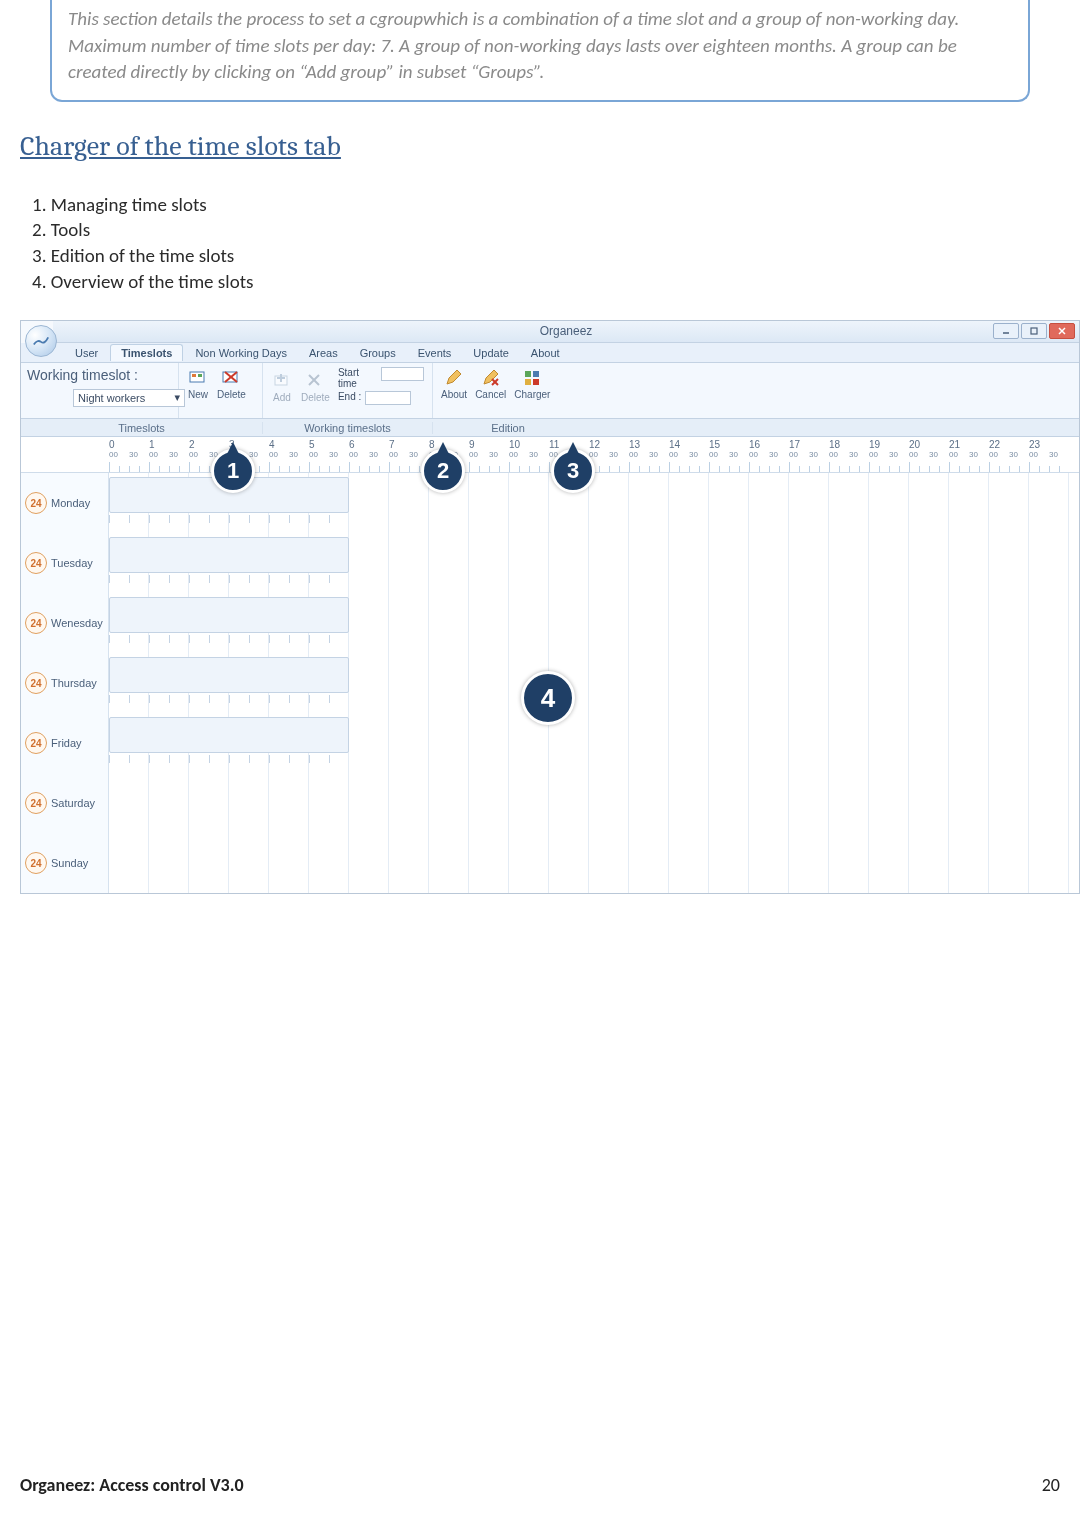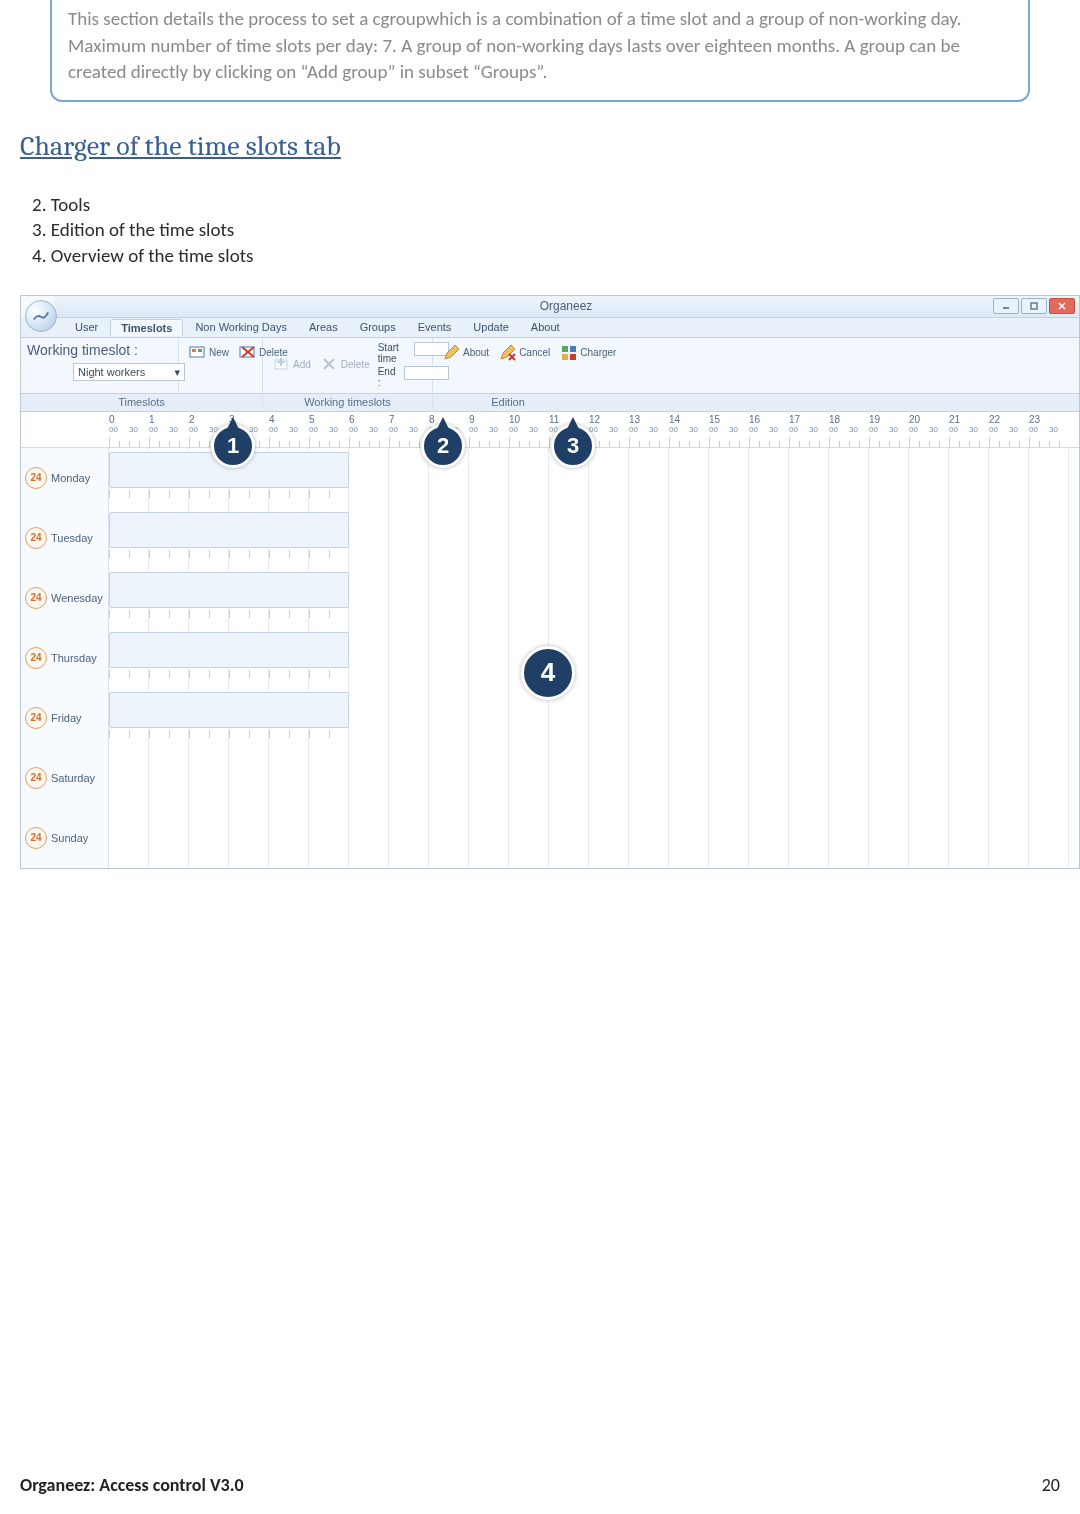--- a/index.html
+++ b/index.html
@@ -12,20 +12,21 @@
     position: relative;
     padding: 0 20px;
   }
   .note-box {
     border: 2px solid #7aa6d6;
     border-top: none;
     border-radius: 0 0 12px 12px;
     margin: 0 30px 28px 30px;
     padding: 6px 20px 14px 16px;
     color: #8a8a8a;
+    font-style: italic;
     font-size: 19px;
     line-height: 1.4;
   }
   .section-title {
     font-family: Cambria, Georgia, serif;
     color: #375f91;
     font-size: 28px;
     text-decoration: underline;
     margin: 8px 0 30px 0;
   }
@@ -73,21 +74,21 @@
     cursor:default;
   }
   .menu-tab.active { background:#f3f8fe; border:1px solid #bfd1e4; border-bottom:none; font-weight:600;}
 
   .ribbon {
     height: 56px; background:#f3f8fe; border-bottom:1px solid #c3d2e3;
     display:flex; align-items:stretch;
   }
   .rgroup { border-right:1px solid #d6e2ef; padding:4px 8px 2px 8px; display:flex; flex-direction:column; justify-content:space-between;}
   .rgroup .ctrl-row { display:flex; align-items:center; gap:8px; }
-  .rgroup .icon-col { display:flex; flex-direction:row; align-items:center; font-size:10px; color:#4a5f7a; }
+  .rgroup .icon-col { display:flex; flex-direction:column; align-items:center; font-size:10px; color:#4a5f7a; }
   .rgroup .icon-col .ico { width:22px; height:22px; display:flex; align-items:center; justify-content:center; }
   .field-pair { display:flex; flex-direction:column; gap:2px; font-size:10px; }
   .field-pair .row { display:flex; align-items:flex-start; gap:4px;}
   .time-input { width:46px; height:14px; border:1px solid #b8c7d8; background:#fff; }
   .dropdown { display:flex; align-items:center; border:1px solid #b8c7d8; background:#fff; height:18px; padding:0 4px; font-size:11px; width:112px; justify-content:space-between;margin-left:46px;}
   .group-footer {
     height: 18px; background:#e5eef8; border-bottom:1px solid #c3d2e3;
     display:flex; align-items:center; font-size:11px; color:#5a6f89;
   }
   .gf-cell { text-align:center; border-right:1px solid #d6e2ef; }
@@ -139,20 +140,21 @@
 </head>
 <body>
 
 <div class="note-box">
   <span>This section details the process to set a cgroupwhich is a combination of a time slot and a group of non-working day. Maximum number of time slots per day: 7. A group of non-working days lasts over eighteen months. A group can be created directly by clicking on “Add group” in subset “Groups”.</span>
 </div>
 
 <div class="section-title">Charger of the time slots tab</div>
 
 <div class="numlist">
+  <div>1. Managing time slots</div>
   <div>2. Tools</div>
   <div>3. Edition of the time slots</div>
   <div>4. Overview of the time slots</div>
 </div>
 
 <div class="shot">
 
   <div class="titlebar">
     <span class="app-title">Organeez</span>
     <div class="win-btns">

